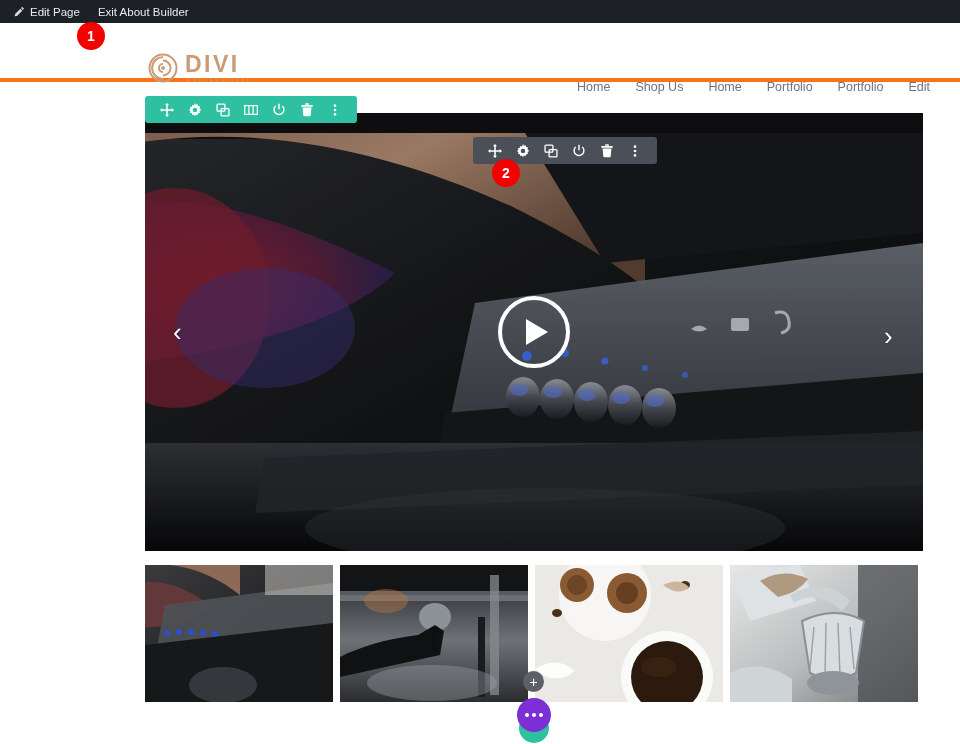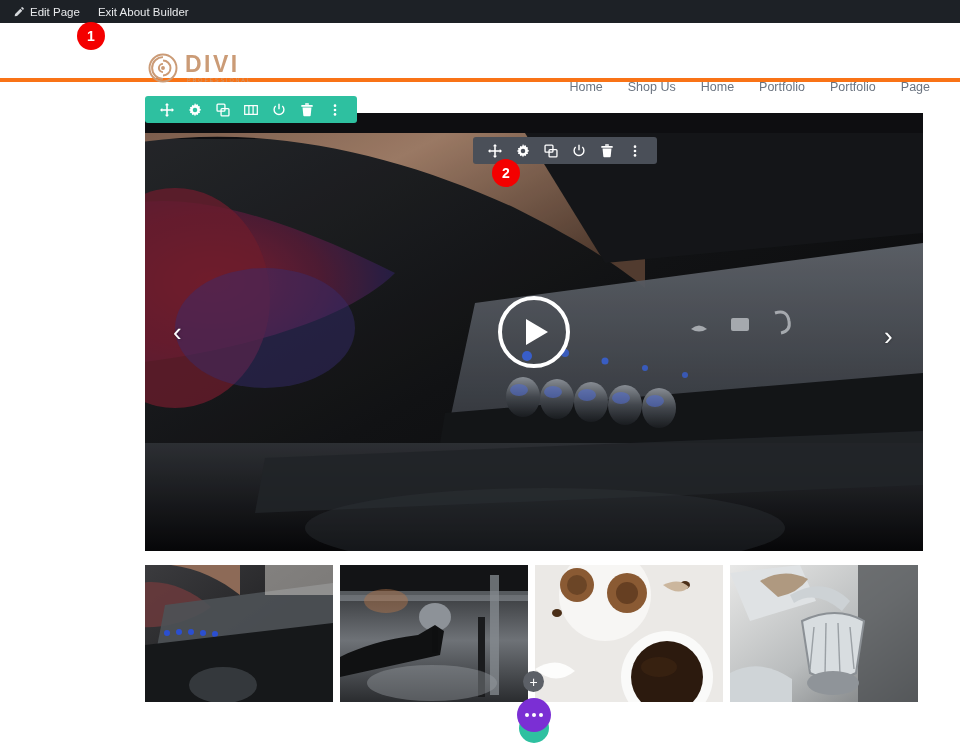--- a/index.html
+++ b/index.html
@@ -138,21 +138,21 @@
         <span class="logo-title">DIVI</span>
         <span class="logo-sub">PROFESSIONAL</span>
       </span>
     </div>
     <nav class="nav">
       <a href="#">Home</a>
       <a href="#">Shop Us</a>
       <a href="#">Home</a>
       <a href="#">Portfolio</a>
       <a href="#">Portfolio</a>
-      <a href="#">Page</a>
+      <a href="#">Edit</a>
     </nav>
   </div>
 
   <div class="hero">
     <svg class="hero-img" width="778" height="438" viewBox="0 0 778 438" preserveAspectRatio="xMidYMid slice">
       <defs>
         <linearGradient id="bgDark" x1="0" y1="0" x2="1" y2="1">
           <stop offset="0" stop-color="#2a2c30"></stop>
             <stop offset="0.5" stop-color="#141517"></stop>
             <stop offset="1" stop-color="#0a0a0b"></stop>

